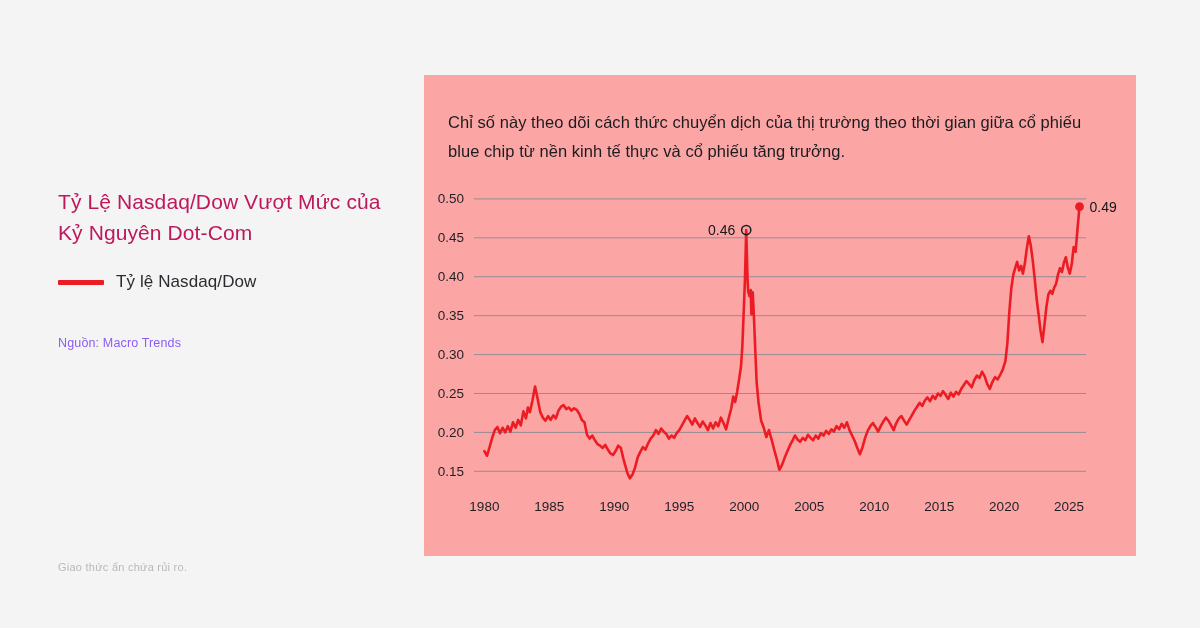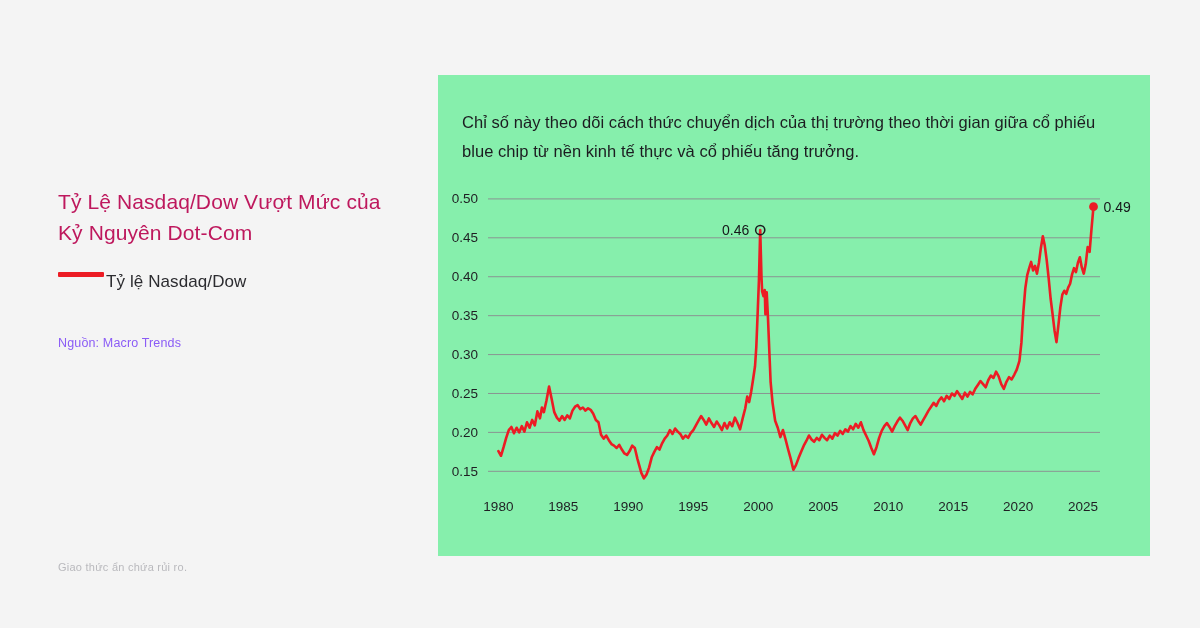--- a/index.html
+++ b/index.html
@@ -36,21 +36,22 @@
     line-height: 31px;
     font-weight: 500;
     color: #be185d;
     letter-spacing: 0.1px;
   }
   .legend {
     position: absolute;
     left: 58px;
     top: 272px;
     display: flex;
-    gap: 2px;
+    align-items: center;
+    gap: 12px;
   }
   .legend-swatch {
     width: 46px;
     height: 5px;
     background: #ec1c24;
     border-radius: 1px;
     display: block;
   }
   .legend-label {
     font-size: 17px;
@@ -71,25 +72,25 @@
     left: 58px;
     top: 561px;
     font-size: 11px;
     color: #b9b9bd;
     letter-spacing: 0.25px;
   }
 
   
   .card {
     position: absolute;
-    left: 438px;
+    left: 424px;
     top: 75px;
     width: 712px;
     height: 481px;
-    background: #86efac;
+    background: #fca5a5;
   }
   .card-description {
     position: absolute;
     left: 24px;
     top: 33px;
     width: 660px;
     font-size: 16.5px;
     line-height: 29px;
     color: #1c1c20;
     font-weight: 400;

